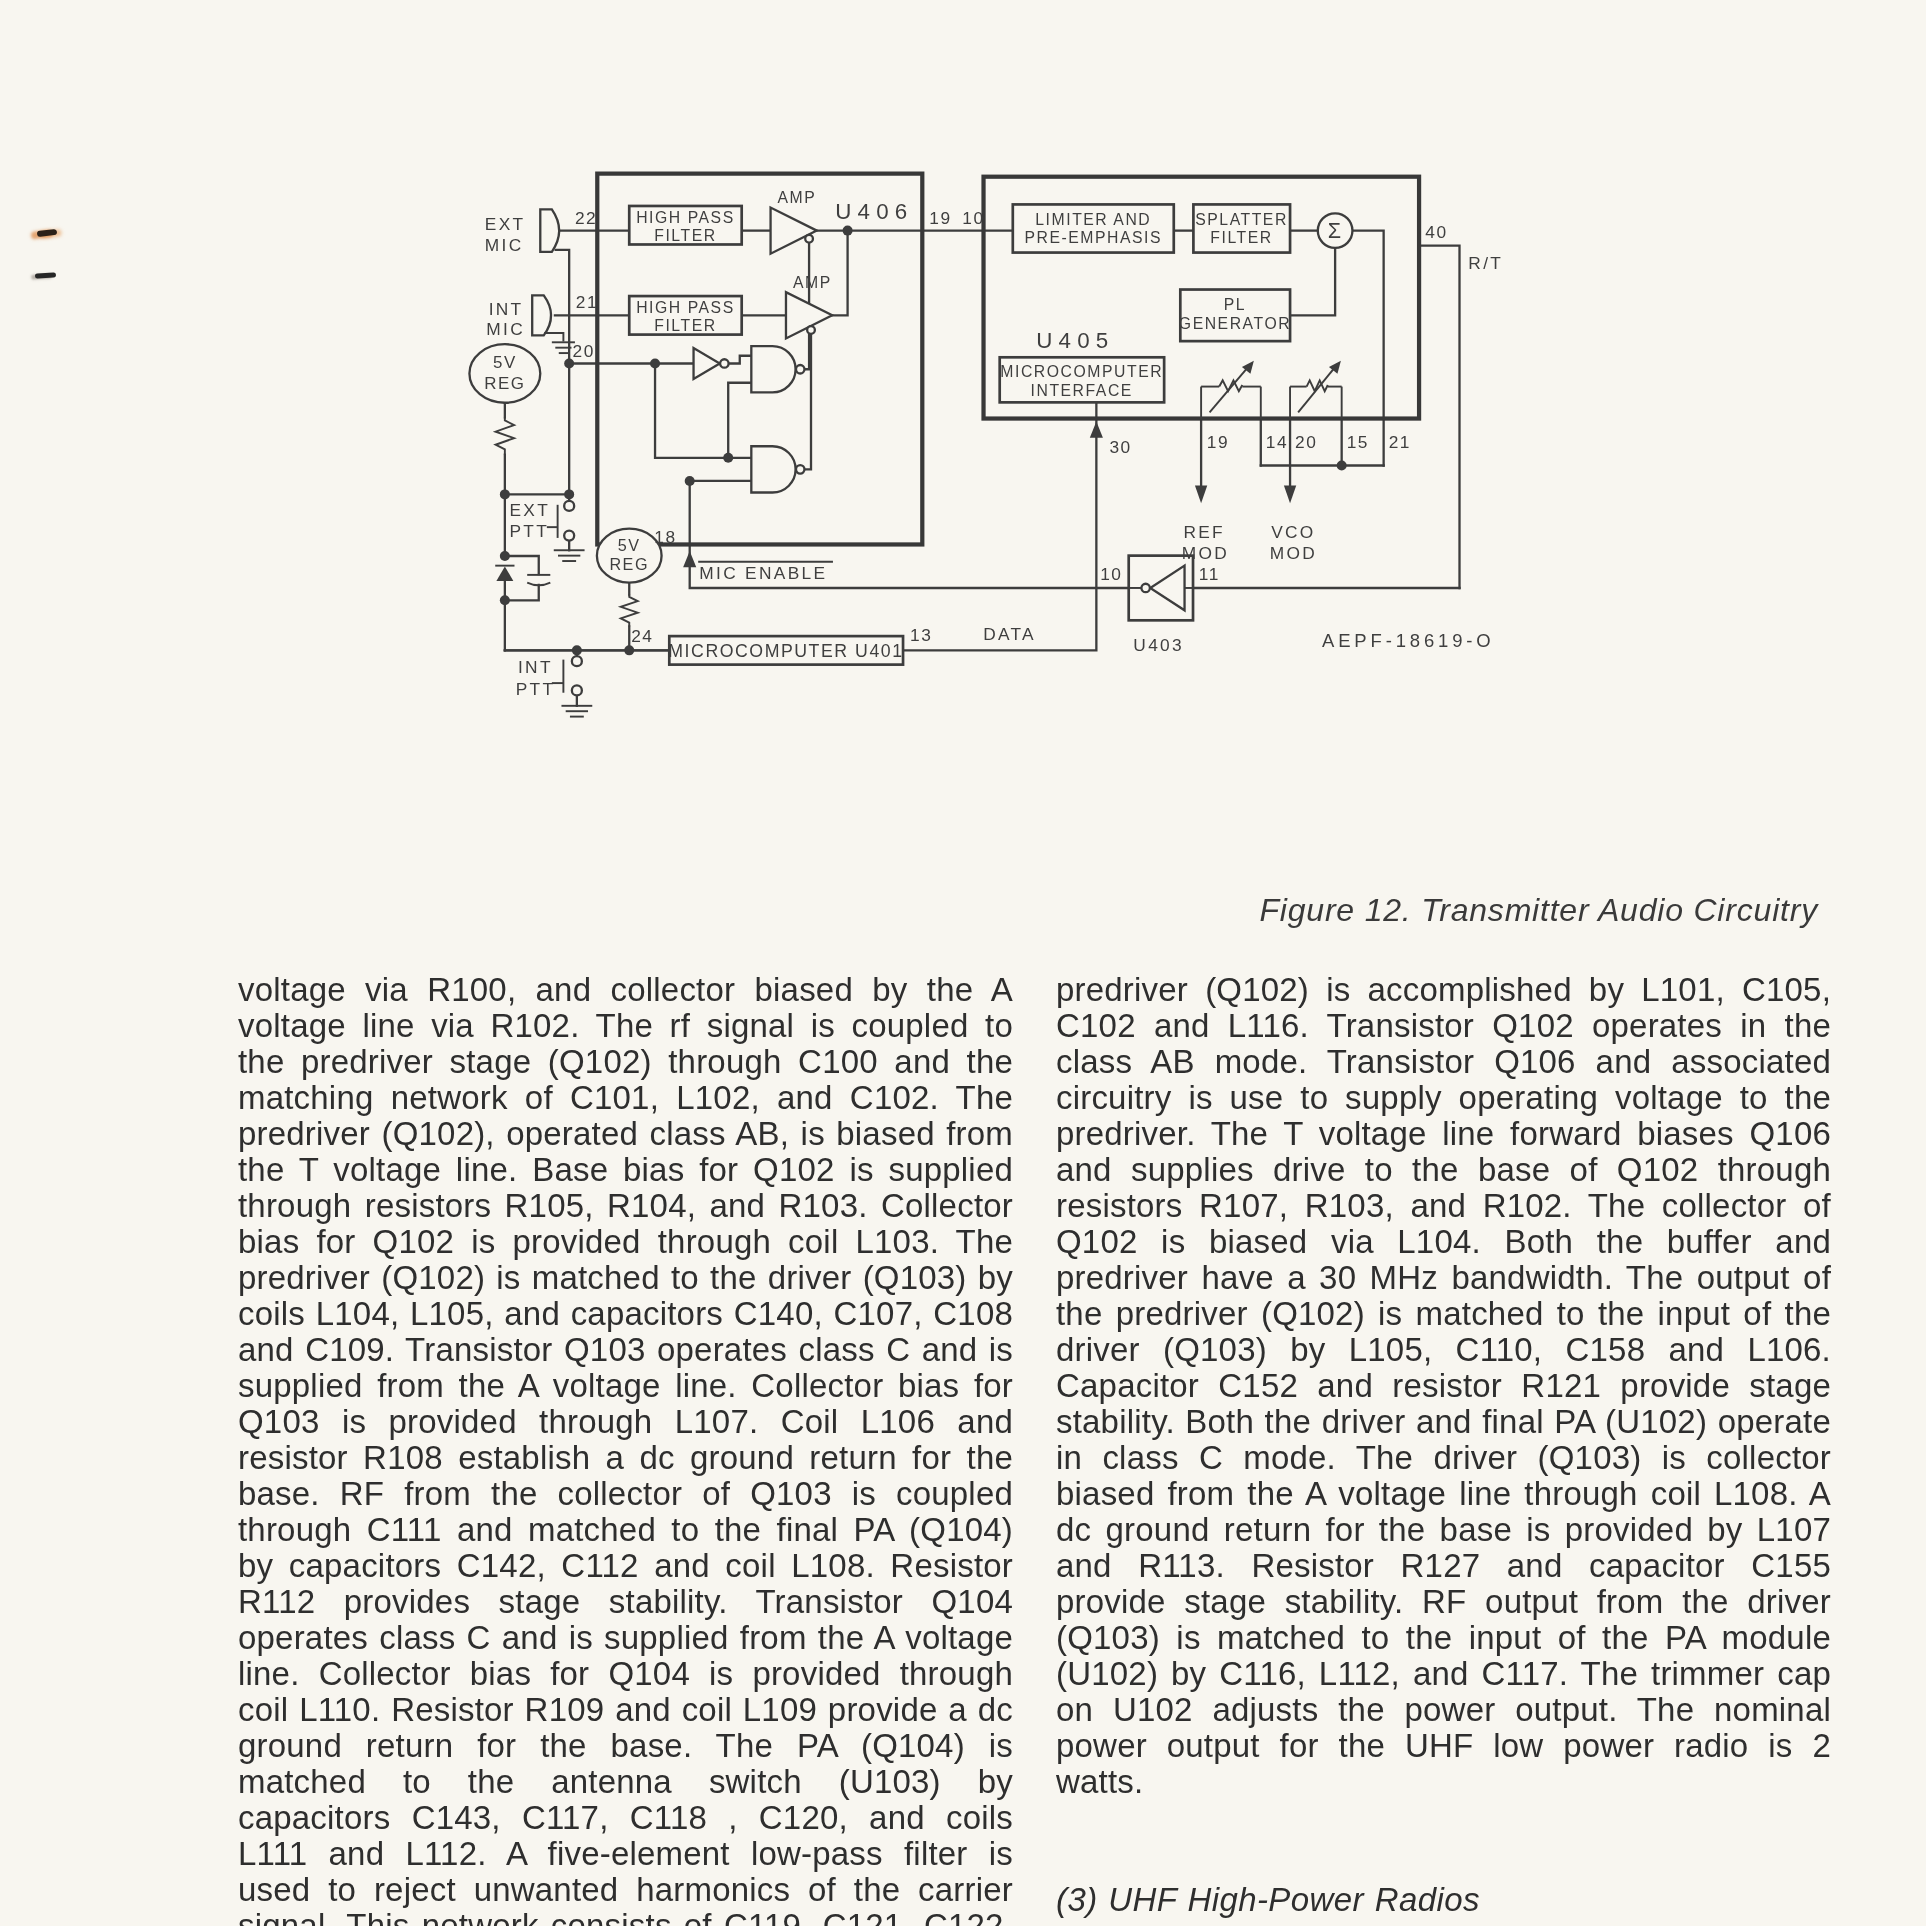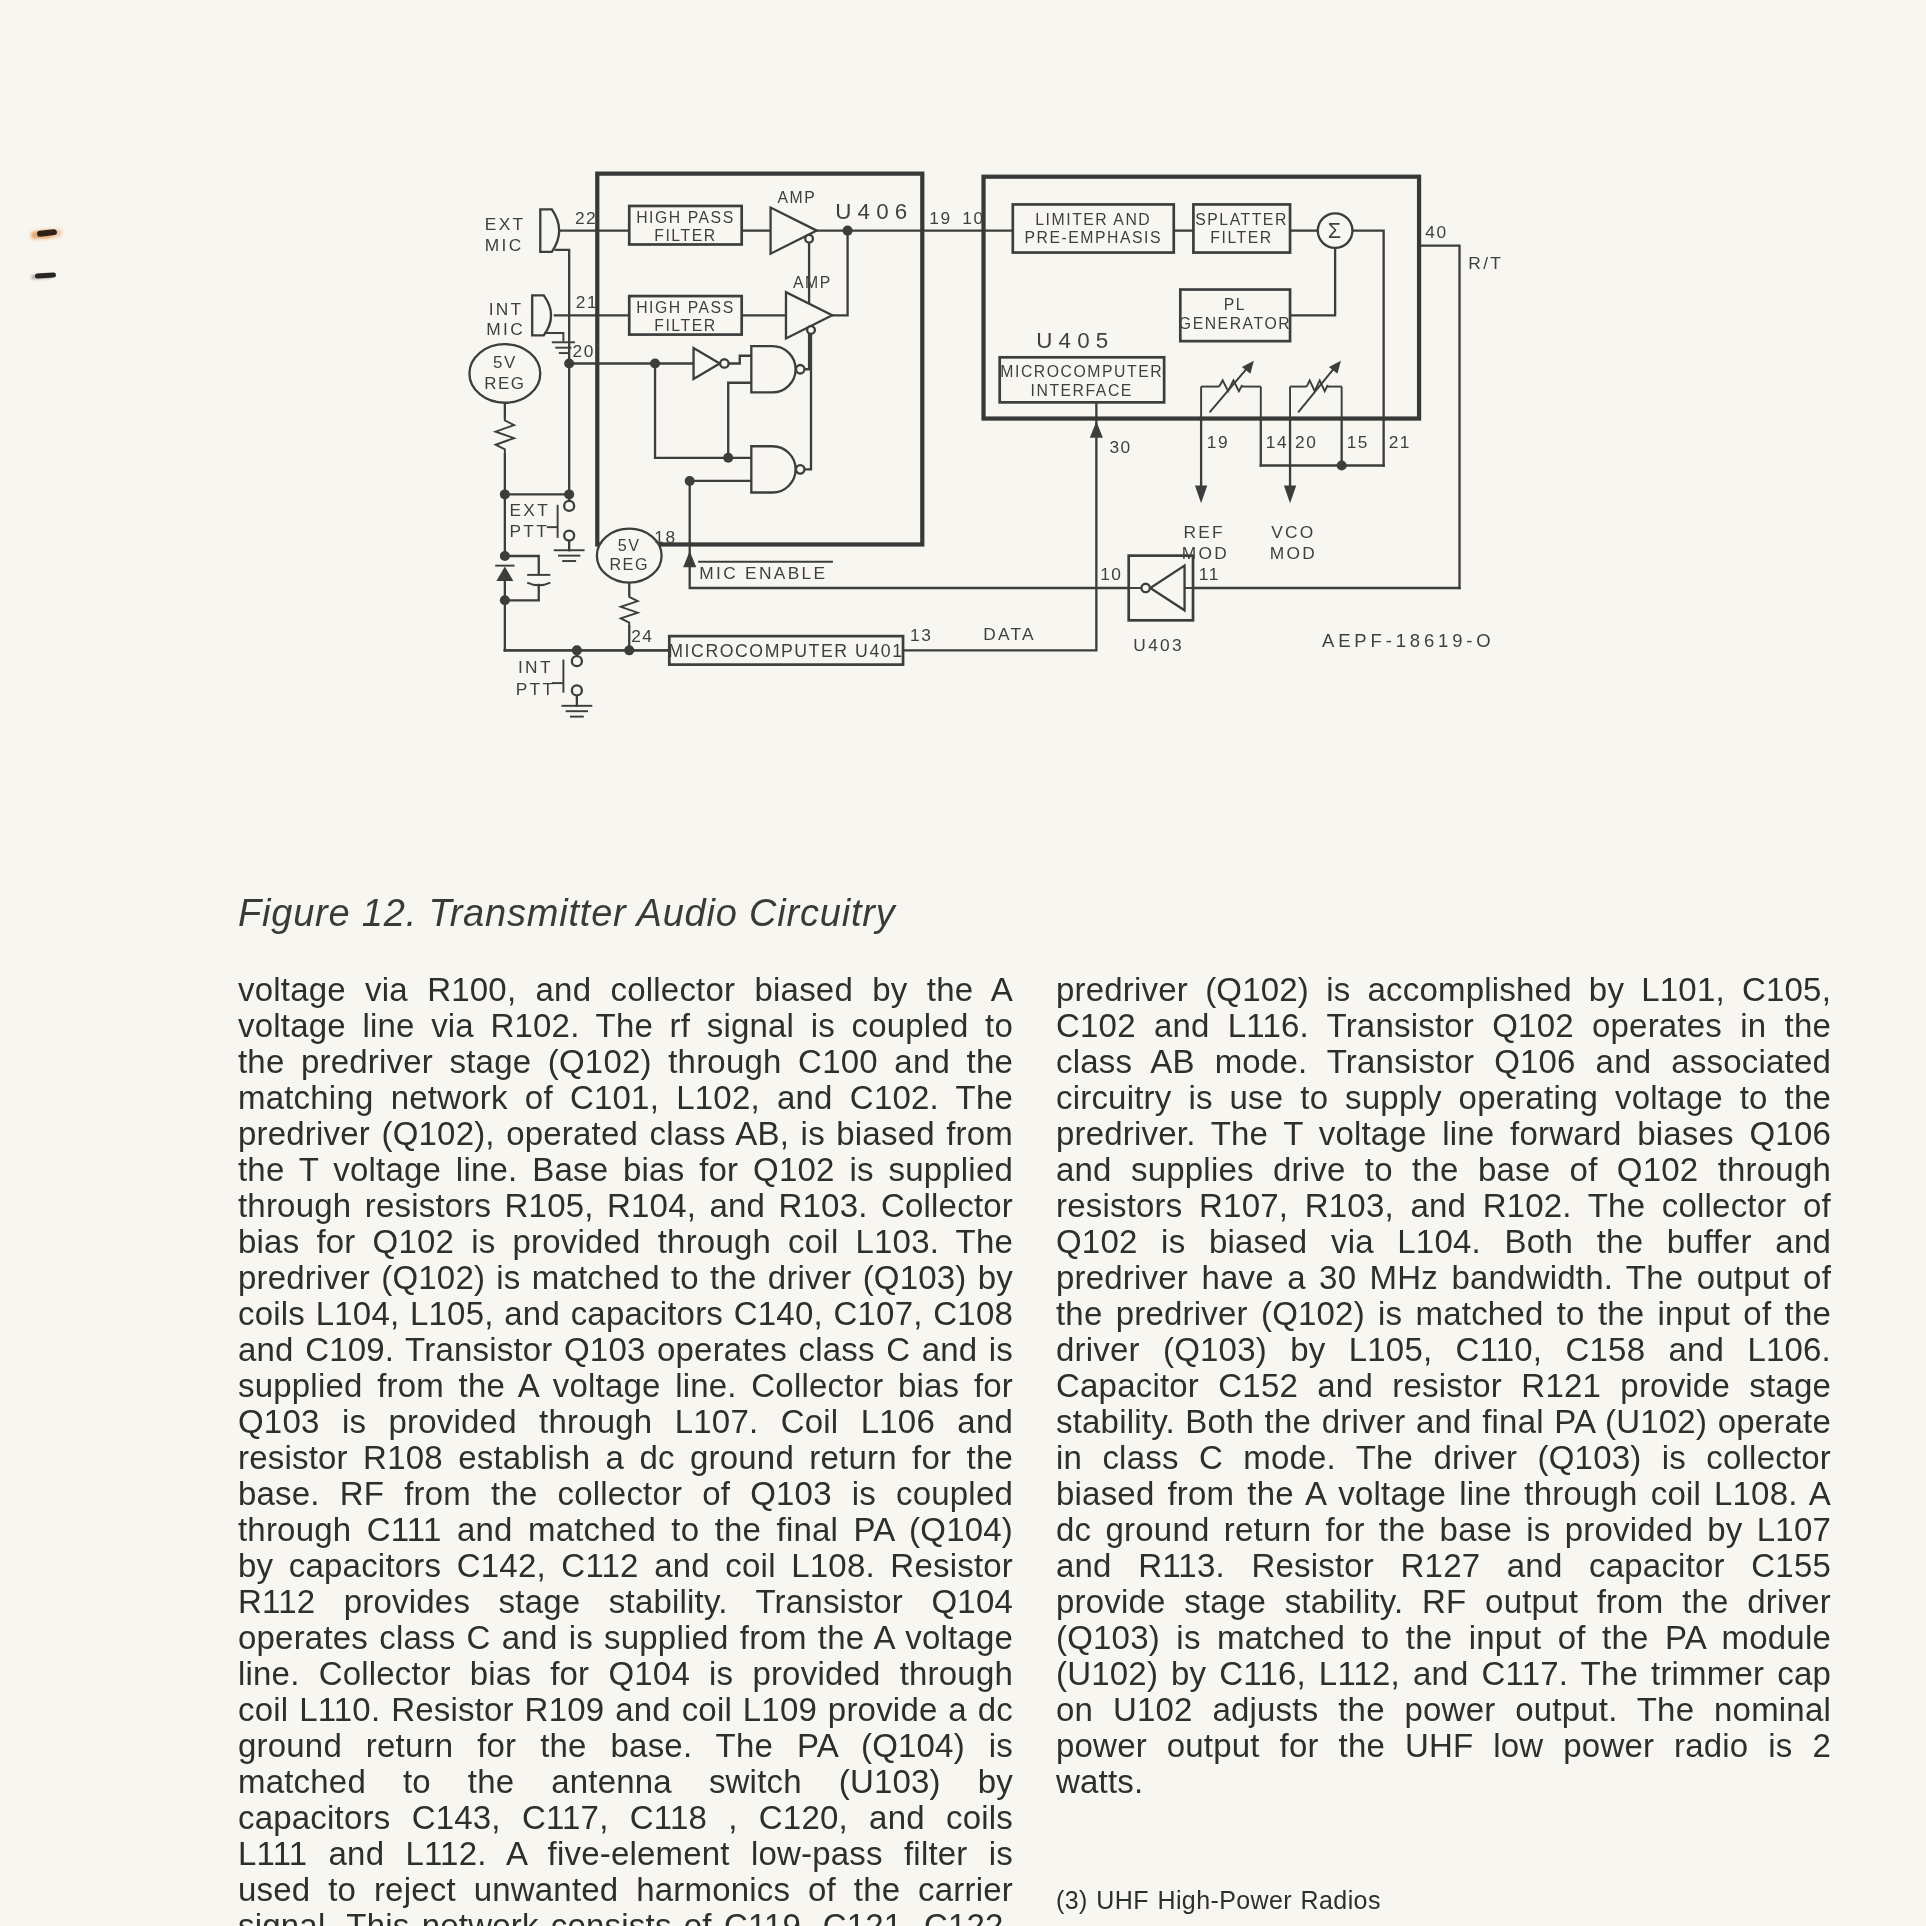--- a/index.html
+++ b/index.html
@@ -23,25 +23,25 @@
   .ic-name{font-size:58px;letter-spacing:16px;}
   .blk{font-size:41px;}
   .pin{font-size:45px;}
   .sig{font-size:45px;letter-spacing:6px;}
   
   .col{position:absolute;width:775px;text-align:justify;
        font-size:33px;line-height:36px;letter-spacing:0.2px;word-spacing:1.2px;color:#2e2e2e;}
   #col-left{left:238px;top:972px;}
   #col-right{left:1056px;top:972px;}
   .col p{margin:0;}
-  .subhead{font-size:25px;letter-spacing:0.4px;}
+  .subhead{font-style:italic;font-size:33px;letter-spacing:0.4px;}
   #col-right .subhead{margin:82px 0 27px 0;}
   
-  #figure-caption{position:absolute;left:238px;top:892px;width:1596px;
-    text-align:left;font-style:italic;font-size:38px;letter-spacing:0.8px;color:#3a3a3a;}
+  #figure-caption{position:absolute;left:222px;top:892px;width:1596px;
+    text-align:right;font-style:italic;font-size:32px;letter-spacing:0.8px;color:#3a3a3a;}
   
   .smudge{position:absolute;border-radius:3.1px;}
   #smudge-1{left:37px;top:230px;width:20px;height:5.8px;background:#2b2118;
     box-shadow:-5.4px 0.8px 3.1px 0.8px rgba(221,138,70,.75), 3.9px 1.2px 3.9px 0.4px rgba(228,150,80,.6);
     transform:rotate(-7deg);}
   #smudge-2{left:35px;top:273px;width:21px;height:5px;background:#262626;
     box-shadow:-3.9px 0.8px 2.3px 0 rgba(120,110,100,.5);transform:rotate(-4deg);}
 </style>
 </head>
 <body>

